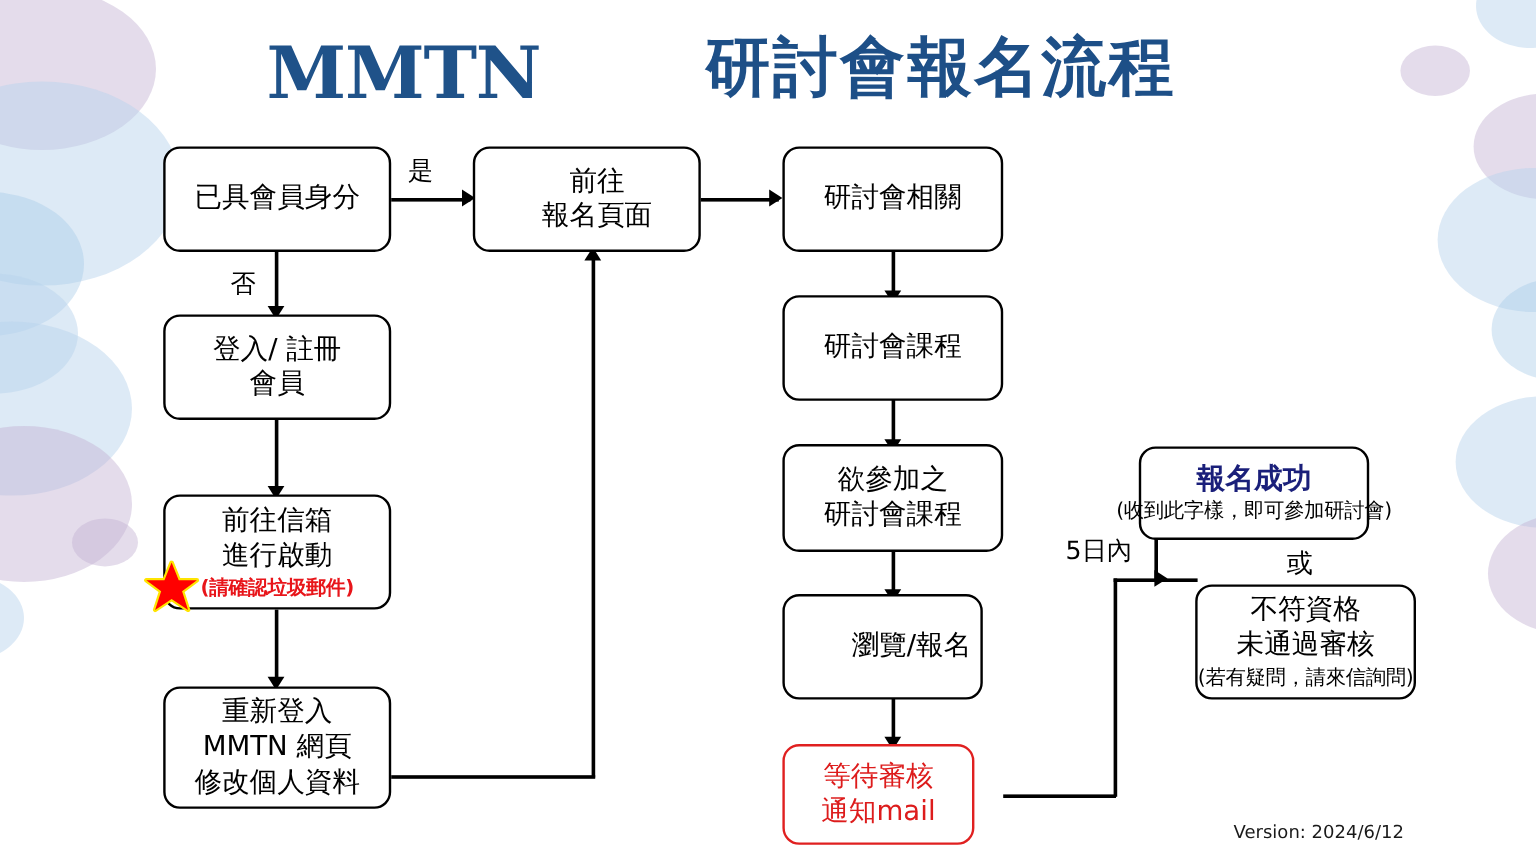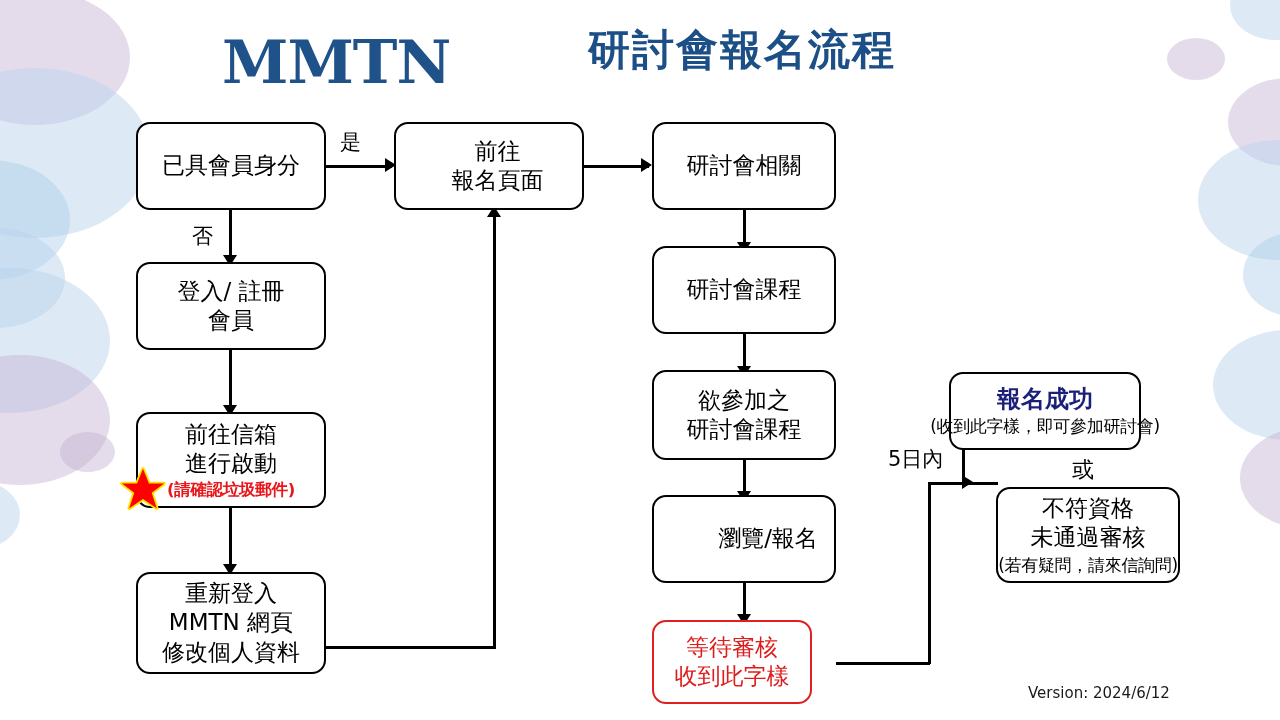--- a/index.html
+++ b/index.html
@@ -43,21 +43,21 @@
   #logo-sub {
     color: #36506b;
     font-size: 15.5px;
     line-height: 1.32;
     padding-top: 4px;
     font-family: "DejaVu Sans", "Liberation Sans", sans-serif;
   }
   #page-title {
     position: absolute;
     left: 588px; top: 28px;
-    font-size: 42px;
+    font-size: 54px;
     font-weight: bold;
     color: #1d4f87;
     letter-spacing: 2px;
     line-height: 1.05;
     white-space: nowrap;
   }
 
   
   .node {
     position: absolute;
@@ -269,27 +269,27 @@
 
   <div class="node" style="left:652px; top:246px; width:184px; height:88px;">
     <span class="ln">研討會課程</span>
   </div>
 
   <div class="node" style="left:652px; top:370px; width:184px; height:90px;">
     <span class="ln">欲參加之</span>
     <span class="ln">研討會課程</span>
   </div>
 
-  <div class="node" style="left:652px; top:495px; width:184px; height:88px;padding-left:48px;">
+  <div class="node" style="left:652px; top:495px; width:167px; height:88px;padding-left:48px;">
     <span class="ln">瀏覽/報名</span>
   </div>
 
   <div class="node red" style="left:652px; top:620px; width:160px; height:84px;">
     <span class="ln">等待審核</span>
-    <span class="ln">收到此字樣</span>
+    <span class="ln">通知mail</span>
   </div>
 
   <div class="node" style="left:949px; top:372px; width:192px; height:78px;">
     <span class="hdr-blue">報名成功</span>
     <span class="note-sm">(收到此字樣，即可參加研討會)</span>
   </div>
 
   <div id="or-label">或</div>
 
   <div class="node" style="left:996px; top:487px; width:184px; height:96px;">

